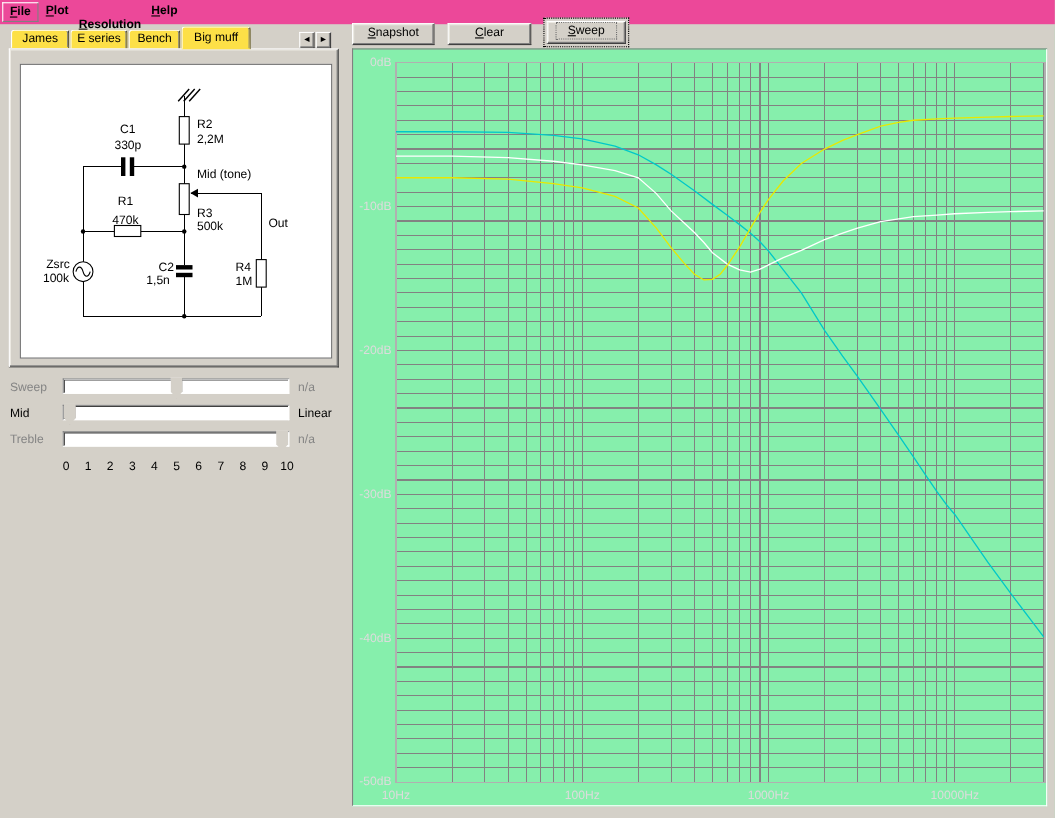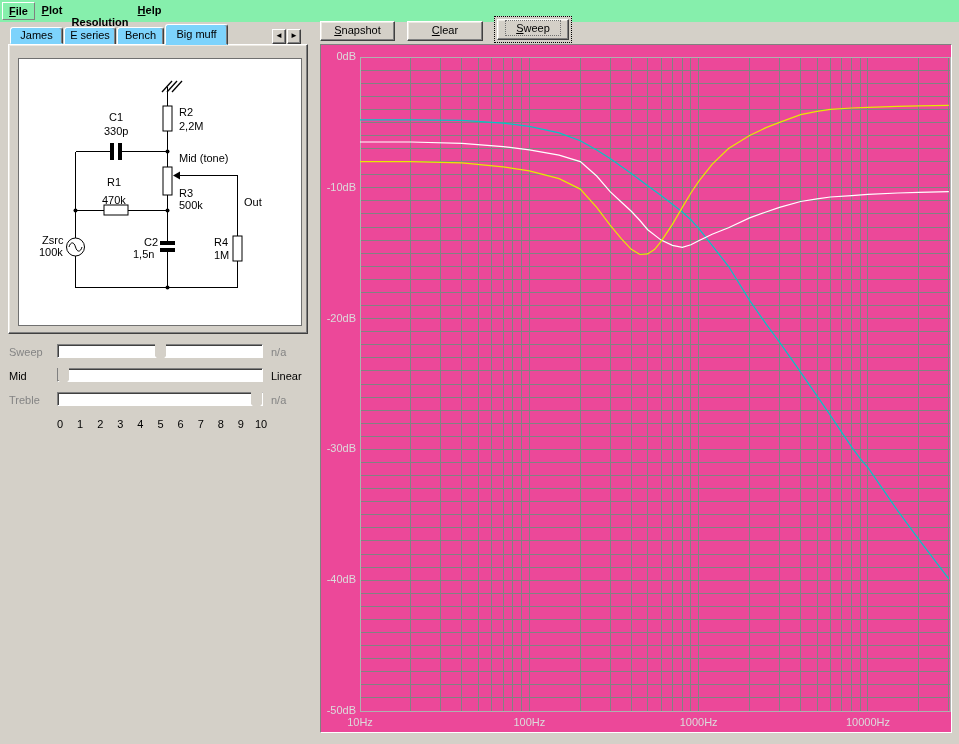--- a/index.html
+++ b/index.html
@@ -8,21 +8,21 @@
     font-family: "Liberation Sans", sans-serif;
     font-size: 11px;
     background: #d4d0c8;
     color: #000;
     overflow: hidden;
     position: relative;
   }
   .abs { position: absolute; }
 
   
-  .menubar { left:0; top:0; width:959px; height:22px; background:#86efac; }
+  .menubar { left:0; top:0; width:959px; height:22px; background:#ec4899; }
   .menu-item {
     position:absolute; top:2px; height:18px; line-height:17px;
     text-align:center; font-weight:bold; display:inline-block;
   }
   .menu-item::first-letter { text-decoration: underline; }
   .menu-item.hot {
     border:1px solid; border-color:#ffffff #808080 #808080 #ffffff;
   }
 
   
@@ -35,21 +35,21 @@
   .win-btn .btn-label { display:inline-block; }
   .win-btn .btn-label::first-letter { text-decoration: underline; }
   .default-wrap {
     position:absolute; border:1px dotted #000; padding:2px; background:#d4d0c8;
   }
   .default-wrap .win-btn { position:relative; width:100%; height:100%; }
   .focus-rect { display:inline-block; border:1px dotted #707070; padding:0 10px; line-height:14px; }
 
   
   .tab {
-    position:absolute; background:#7dd3fc; text-align:center;
+    position:absolute; background:#fde047; text-align:center;
     border:1px solid; border-color:#ffffff #404040 transparent #ffffff;
     box-shadow: inset -1px 0 0 #808080;
     border-radius: 3px 3px 0 0; line-height:15px; cursor:default;
   }
   .tab.selected { line-height:18px; z-index:5; }
   .tab-page {
     position:absolute; background:#d4d0c8;
     border:1px solid; border-color:#ffffff #404040 #404040 #ffffff;
     box-shadow: inset -1px -1px 0 #808080, inset 1px 1px 0 #ece9e2;
   }
@@ -78,21 +78,21 @@
     filter: drop-shadow(1px 1px 0 #404040) drop-shadow(-1px -1px 0 #ffffff);
     z-index:4;
   }
   .slider-value { position:absolute; line-height:14px; }
   .scale-row { position:absolute; left:0; top:418px; width:320px; height:14px; }
   .scale-num { position:absolute; top:0; width:22px; text-align:center; }
 
   
   .plot-panel {
     position:absolute; left:320px; top:44px; width:632px; height:689px;
-    background:#ec4899;
+    background:#86efac;
     border:1px solid; border-color:#808080 #ffffff #ffffff #808080;
   }
   svg text { font-family:"Liberation Sans", sans-serif; }
 </style>
 </head>
 <body>
 
 <div class="menubar abs">
   <div class="menu-item hot" style="left:2px;width:33px;">File</div>
   <div class="menu-item" style="left:37px;width:30px;">Plot</div>

